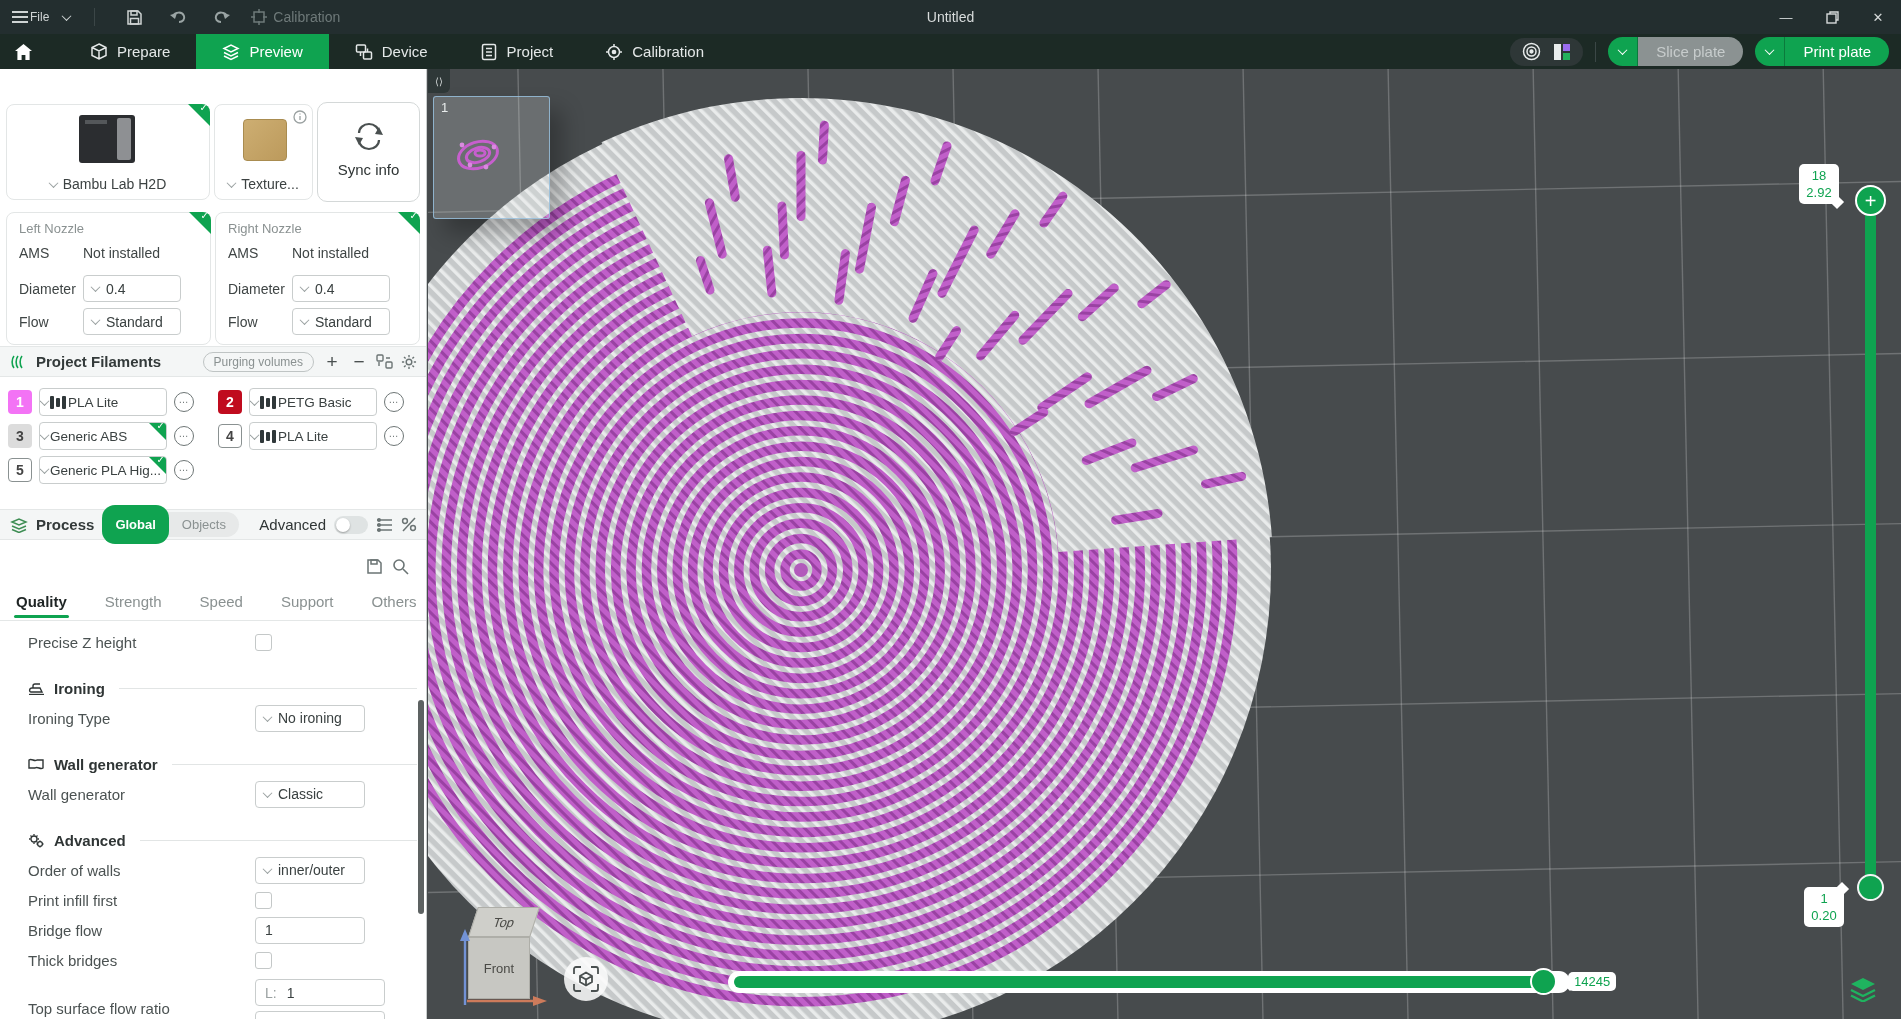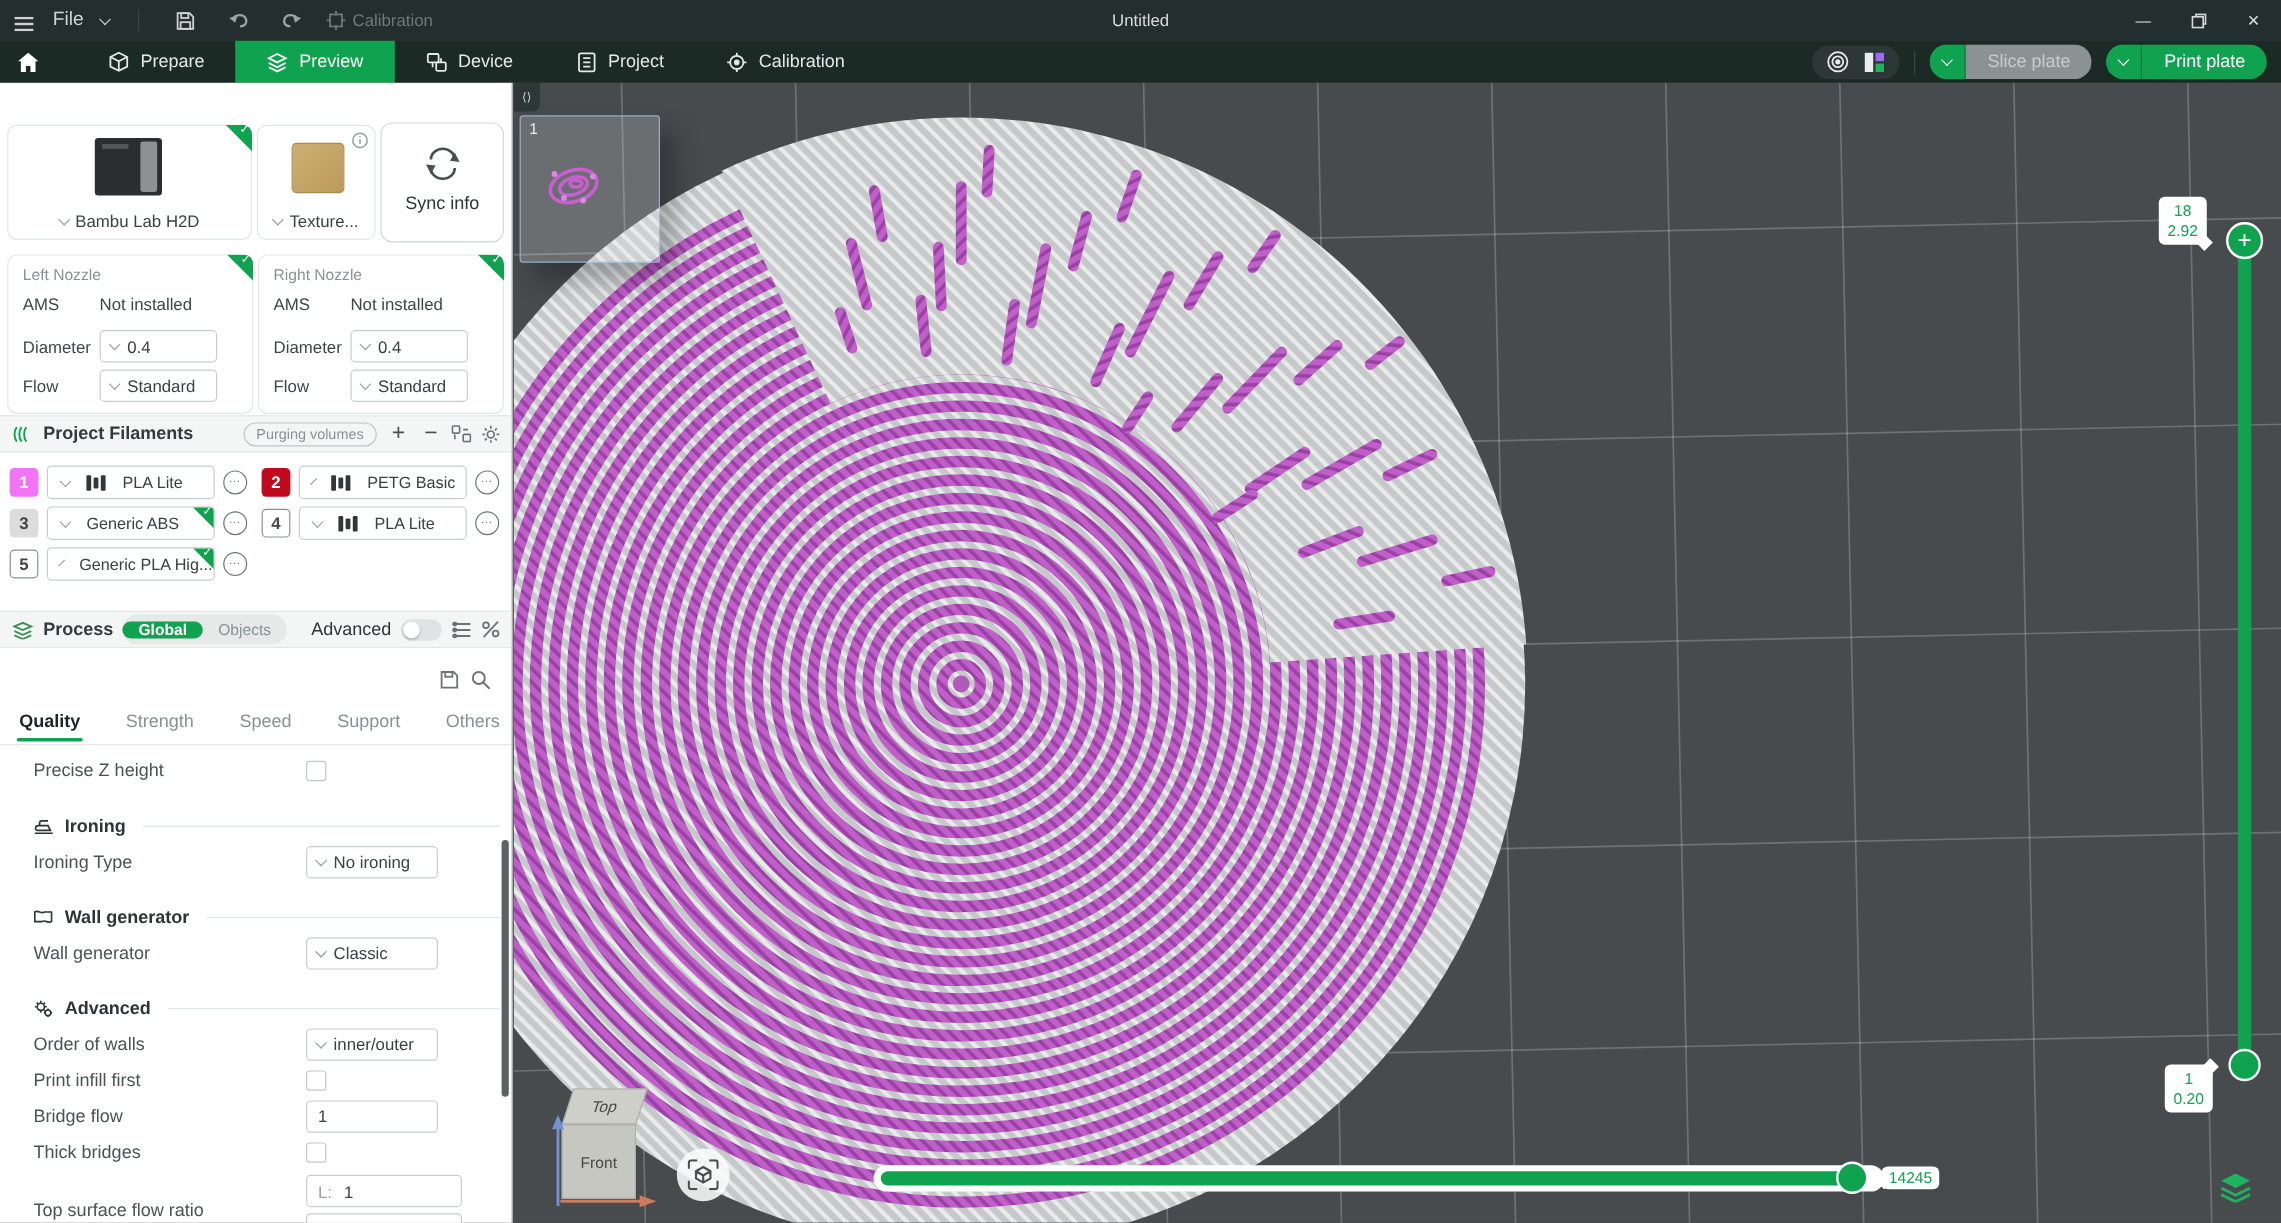--- a/index.html
+++ b/index.html
@@ -5,21 +5,21 @@
   * { margin:0; padding:0; box-sizing:border-box; }
   html,body { width:1901px; height:1019px; overflow:hidden; background:#474B4D;
               font-family:"Liberation Sans", sans-serif; }
   .abs { position:absolute; }
   svg { display:block; }
 
   
   #titlebar { position:absolute; left:0; top:0; width:1901px; height:34px;
               background:#232E2F; display:flex; align-items:center; color:#CFD4D4; }
   .tb-group { display:flex; align-items:center; gap:14px; padding-left:12px; }
-  .tb-file { display:flex; align-items:flex-end; gap:16px; font-size:16px; }
+  .tb-file { display:flex; align-items:center; gap:2px; font-size:12px; }
   .tb-sep { width:1px; height:18px; background:#3B4647; margin:0 10px; }
   .tb-ico { width:30px; height:24px; display:flex; align-items:center; justify-content:center; cursor:pointer; }
   .tb-calib { display:flex; align-items:center; gap:6px; color:#6E7979; font-size:14px; }
   #tb-title { position:absolute; left:0; right:0; text-align:center; font-size:14px; color:#D8DCDC; pointer-events:none; }
   #win-btns { position:absolute; right:0; top:0; height:34px; display:flex; }
   .win-btn { width:46px; height:34px; display:flex; align-items:center; justify-content:center; color:#D6DADA; font-size:13px; cursor:pointer; }
 
   
   #navbar { position:absolute; left:0; top:34px; width:1901px; height:35px; background:#1C2A25;
             display:flex; align-items:stretch; color:#E4E8E8; }
@@ -59,34 +59,34 @@
             gap:7px; padding:0 8px; background:#fff; cursor:pointer; font-size:14px; color:#3A4141; }
   .input-box { border:1px solid #C9CDCD; border-radius:4px; height:27px; display:flex; align-items:center;
                padding:0 9px; background:#fff; font-size:14px; color:#3A4141; }
   .pill { border:1px solid #BFC4C4; border-radius:12px; font-size:12px; color:#8A9191; padding:2px 10px; }
   .icon-btn { cursor:pointer; display:flex; align-items:center; justify-content:center; }
 
   
   .fil-row { position:absolute; display:flex; align-items:center; gap:7px; }
   .fil-num { width:24px; height:24px; border-radius:4px; display:flex; align-items:center; justify-content:center;
              font-size:14px; font-weight:bold; }
-  .fil-box { position:relative; width:140px; height:28px; border:1px solid #C9CDCD; border-radius:4px;
-             display:flex; align-items:center; gap:14px; padding:0 11px; font-size:13.5px; color:#3A4141; cursor:pointer;
+  .fil-box { position:relative; width:128px; height:28px; border:1px solid #C9CDCD; border-radius:4px;
+             display:flex; align-items:center; gap:2px; padding:0 1px; font-size:13.5px; color:#3A4141; cursor:pointer;
              white-space:nowrap; overflow:hidden; }
   .fil-box .corner-check { border-radius:0 4px 0 0; width:19px; height:19px; }
   .ellipsis-btn { width:20px; height:20px; border:1.4px solid #6E7676; border-radius:50%;
                   display:flex; align-items:center; justify-content:center; cursor:pointer;
                   font-size:10px; letter-spacing:1px; color:#6E7676; line-height:0; padding-bottom:4px; }
   .spool { display:inline-flex; gap:2px; }
   .spool i { width:4px; height:13px; background:#30383A; border-radius:1px; }
   .spool i:nth-child(2){ height:9px; margin-top:2px; }
 
   
   #scope-toggle { background:#E7E9E9; border-radius:13px; height:25px; display:flex; align-items:center; cursor:pointer; }
-  .scope-seg { padding:0 13px; font-size:13px; height:14px; display:flex; align-items:center; border-radius:13px; color:#8A9191; }
+  .scope-seg { padding:0 13px; font-size:13px; height:39px; display:flex; align-items:center; border-radius:13px; color:#8A9191; }
   .scope-seg.active { background:#0FA350; color:#fff; font-weight:bold; }
   #adv-switch { width:34px; height:18px; background:#DFE3E3; border-radius:9px; position:relative; cursor:pointer; }
   #adv-switch::after { content:""; position:absolute; left:2px; top:2px; width:14px; height:14px; background:#fff;
                        border-radius:50%; box-shadow:0 1px 2px rgba(0,0,0,.3); }
   .proc-tabs { position:absolute; left:0; width:427px; display:flex; gap:34px; padding:0 14px; font-size:15px; color:#8A9191; }
   .proc-tab { padding:5px 2px 8px; cursor:pointer; position:relative; }
   .proc-tab.active { color:#1E2424; font-weight:bold; }
   .proc-tab.active::after { content:""; position:absolute; left:0; right:0; bottom:0; height:3px; background:#0FA350; border-radius:2px; }
 
   #settings-list { position:absolute; left:0; top:558px; width:427px; padding-left:28px; }

